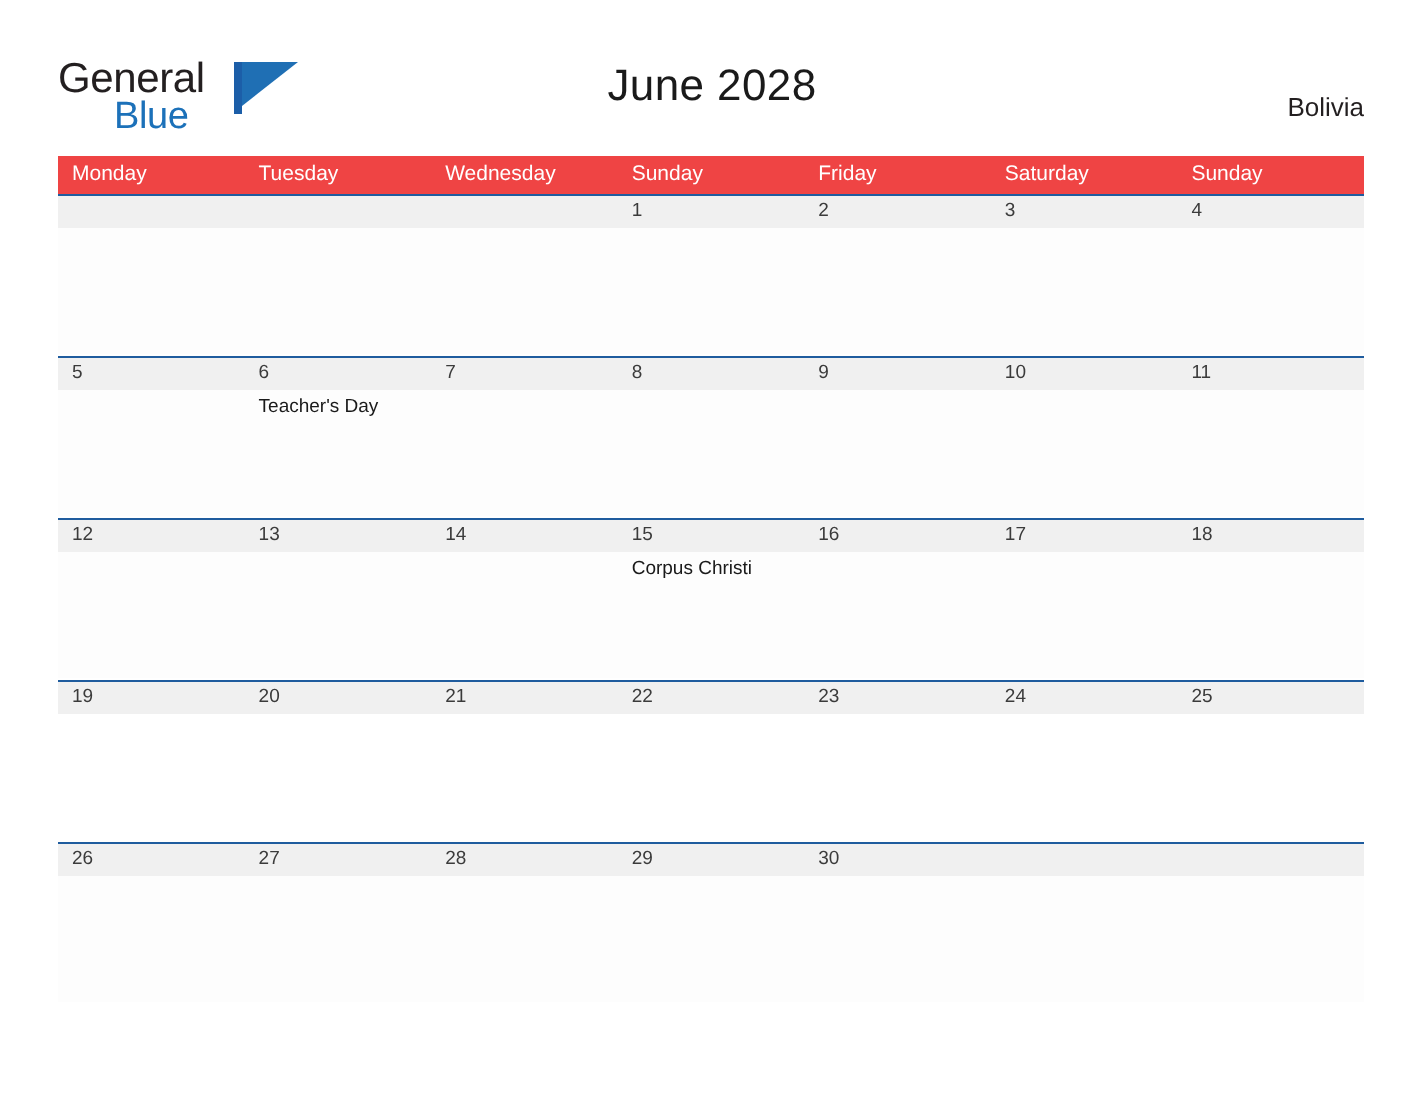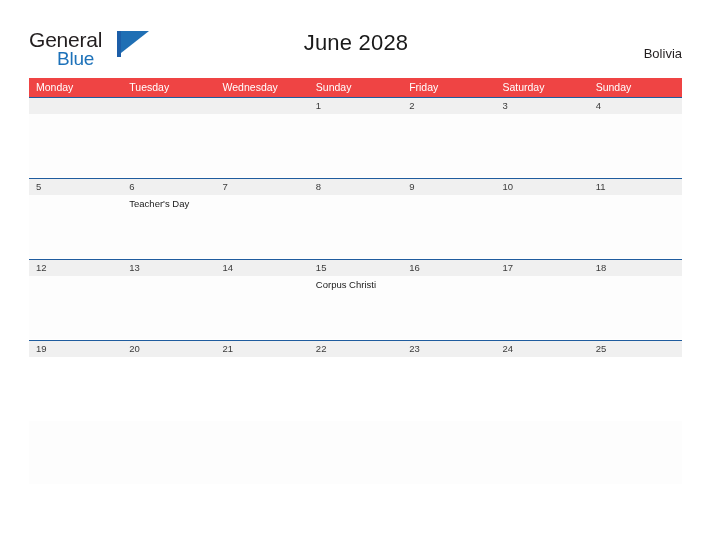--- a/index.html
+++ b/index.html
@@ -307,20 +307,29 @@
         <div class="num-cell">20</div>
         <div class="num-cell">21</div>
         <div class="num-cell">22</div>
         <div class="num-cell">23</div>
         <div class="num-cell">24</div>
         <div class="num-cell">25</div>
       </div>
     </div>
 
     <div class="week-row">
+      <div class="num-band">
+        <div class="num-cell">26</div>
+        <div class="num-cell">27</div>
+        <div class="num-cell">28</div>
+        <div class="num-cell">29</div>
+        <div class="num-cell">30</div>
+        <div class="num-cell"></div>
+        <div class="num-cell"></div>
+      </div>
       <div class="body-band">
         <div class="body-cell">
             <span class="event"></span>
           </div>
         <div class="body-cell">
             <span class="event"></span>
           </div>
         <div class="body-cell">
             <span class="event"></span>
           </div>

